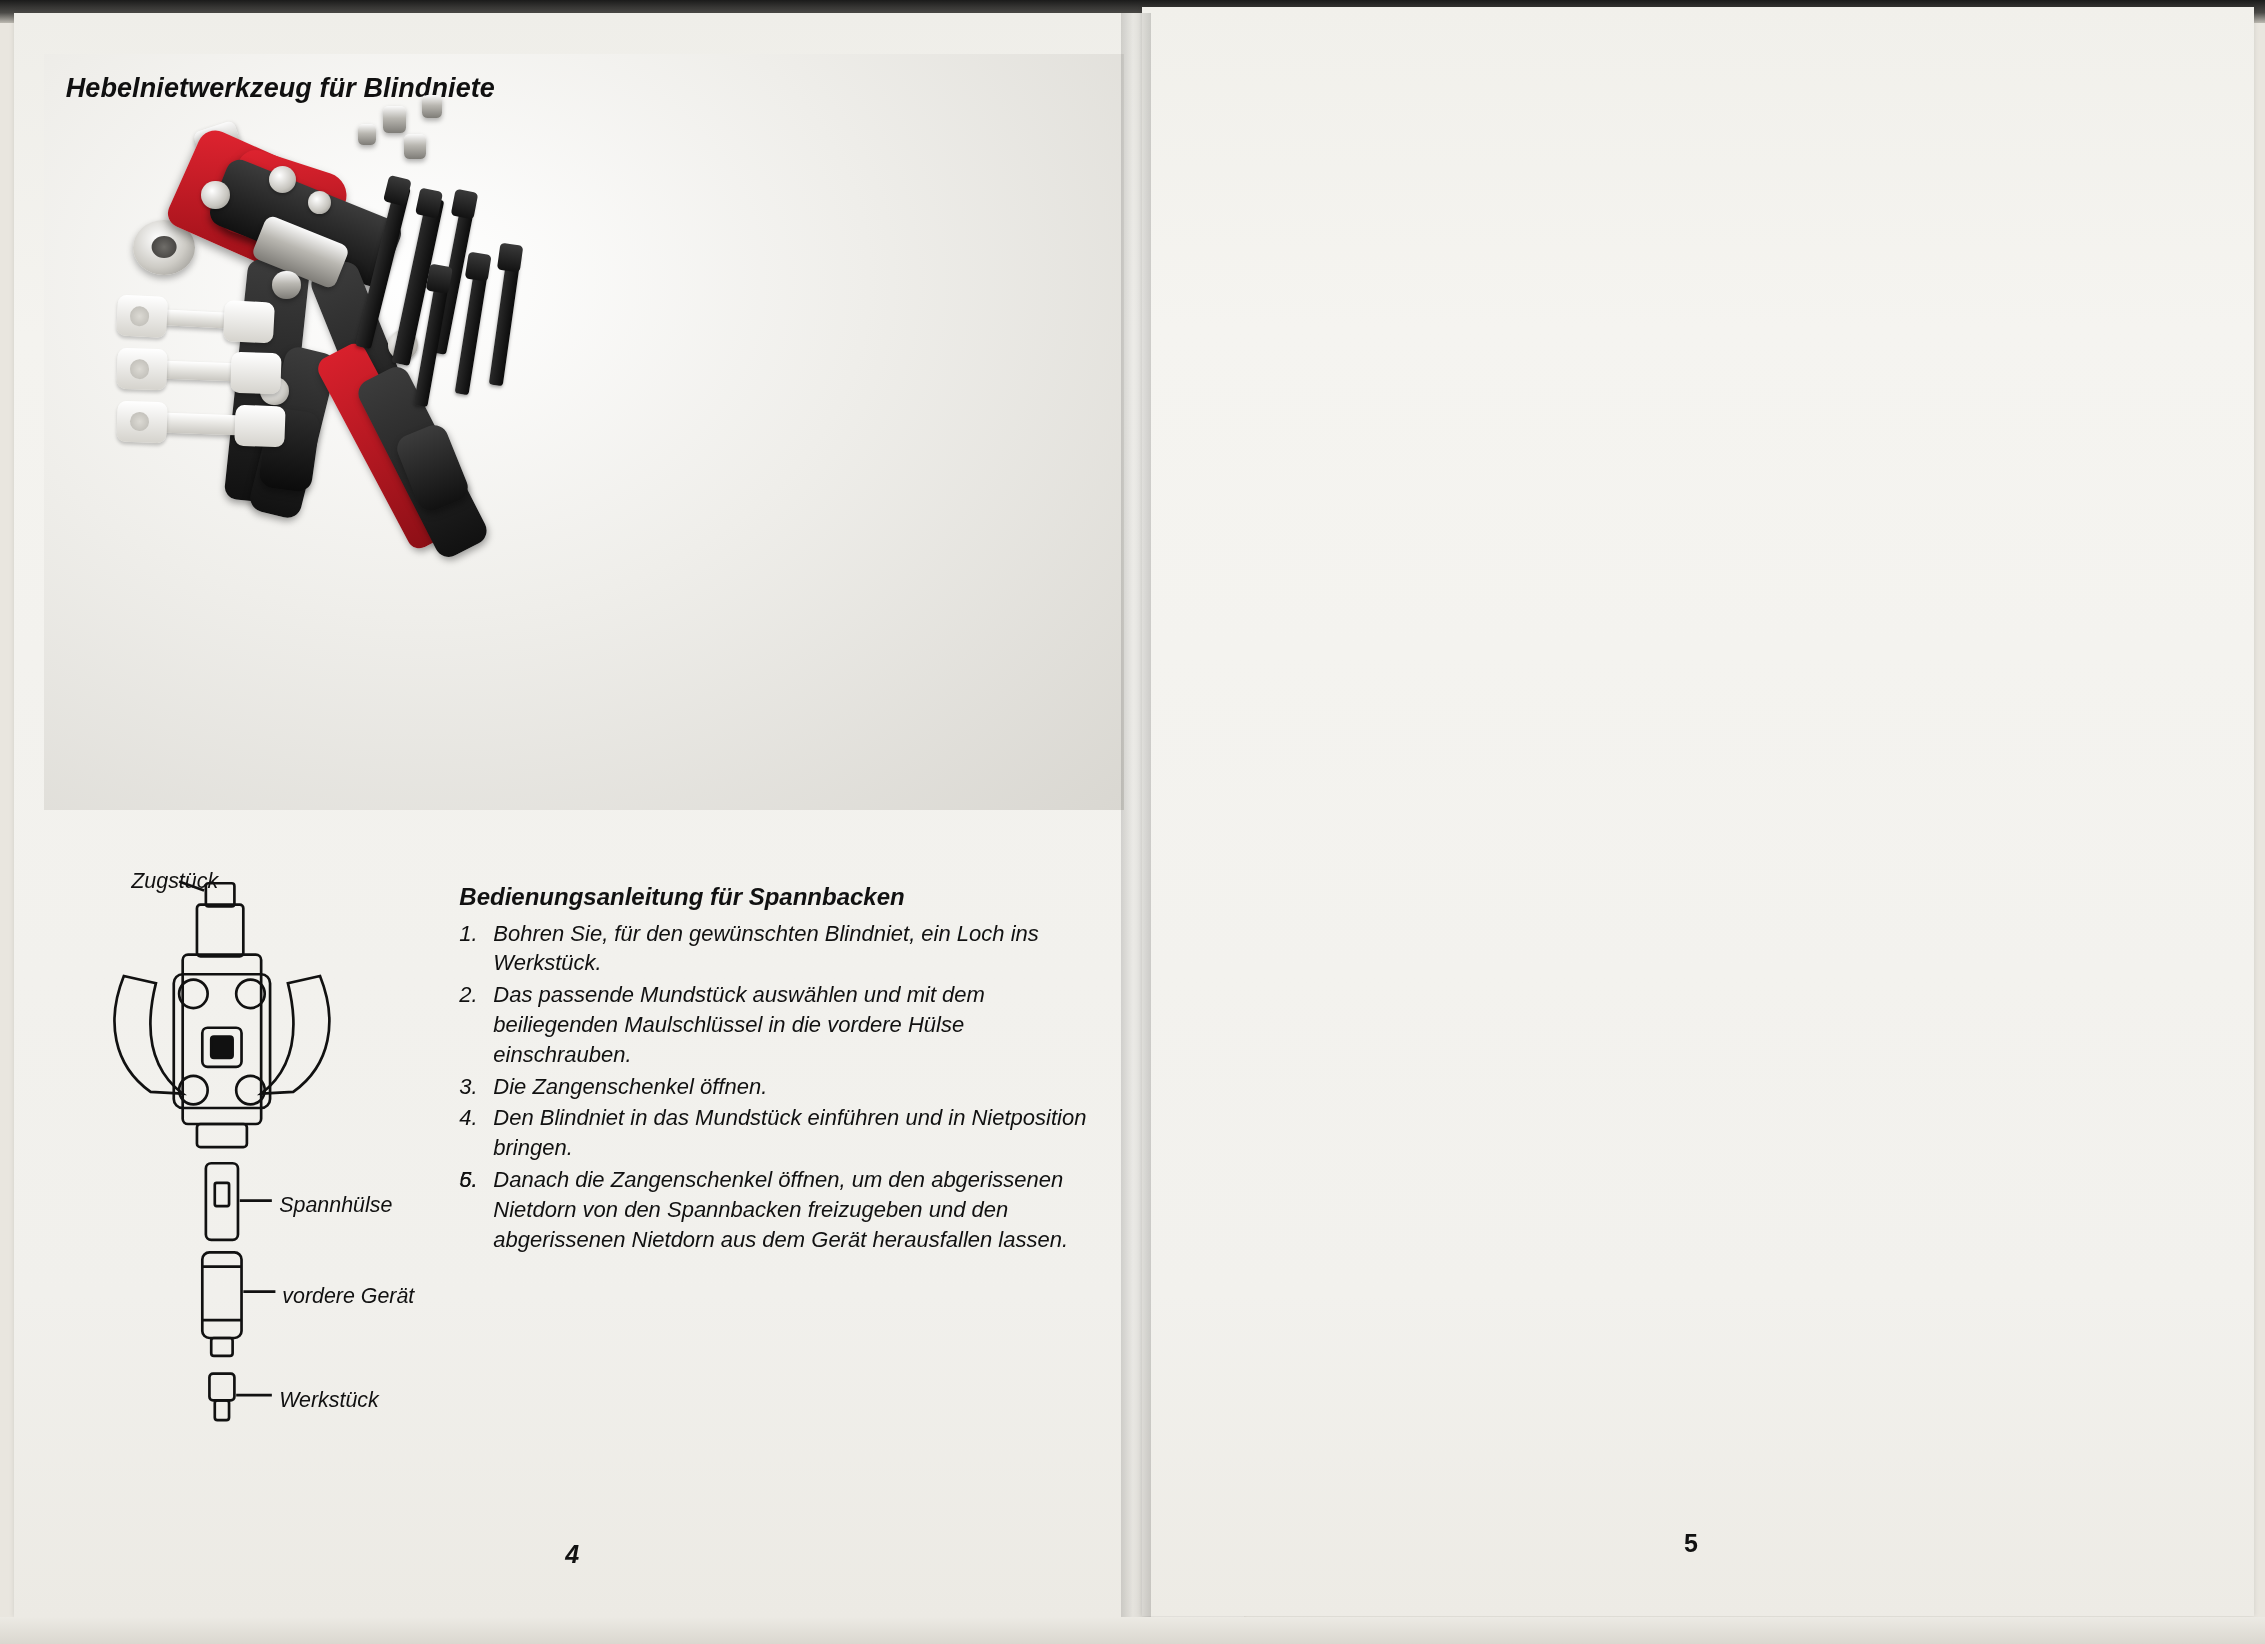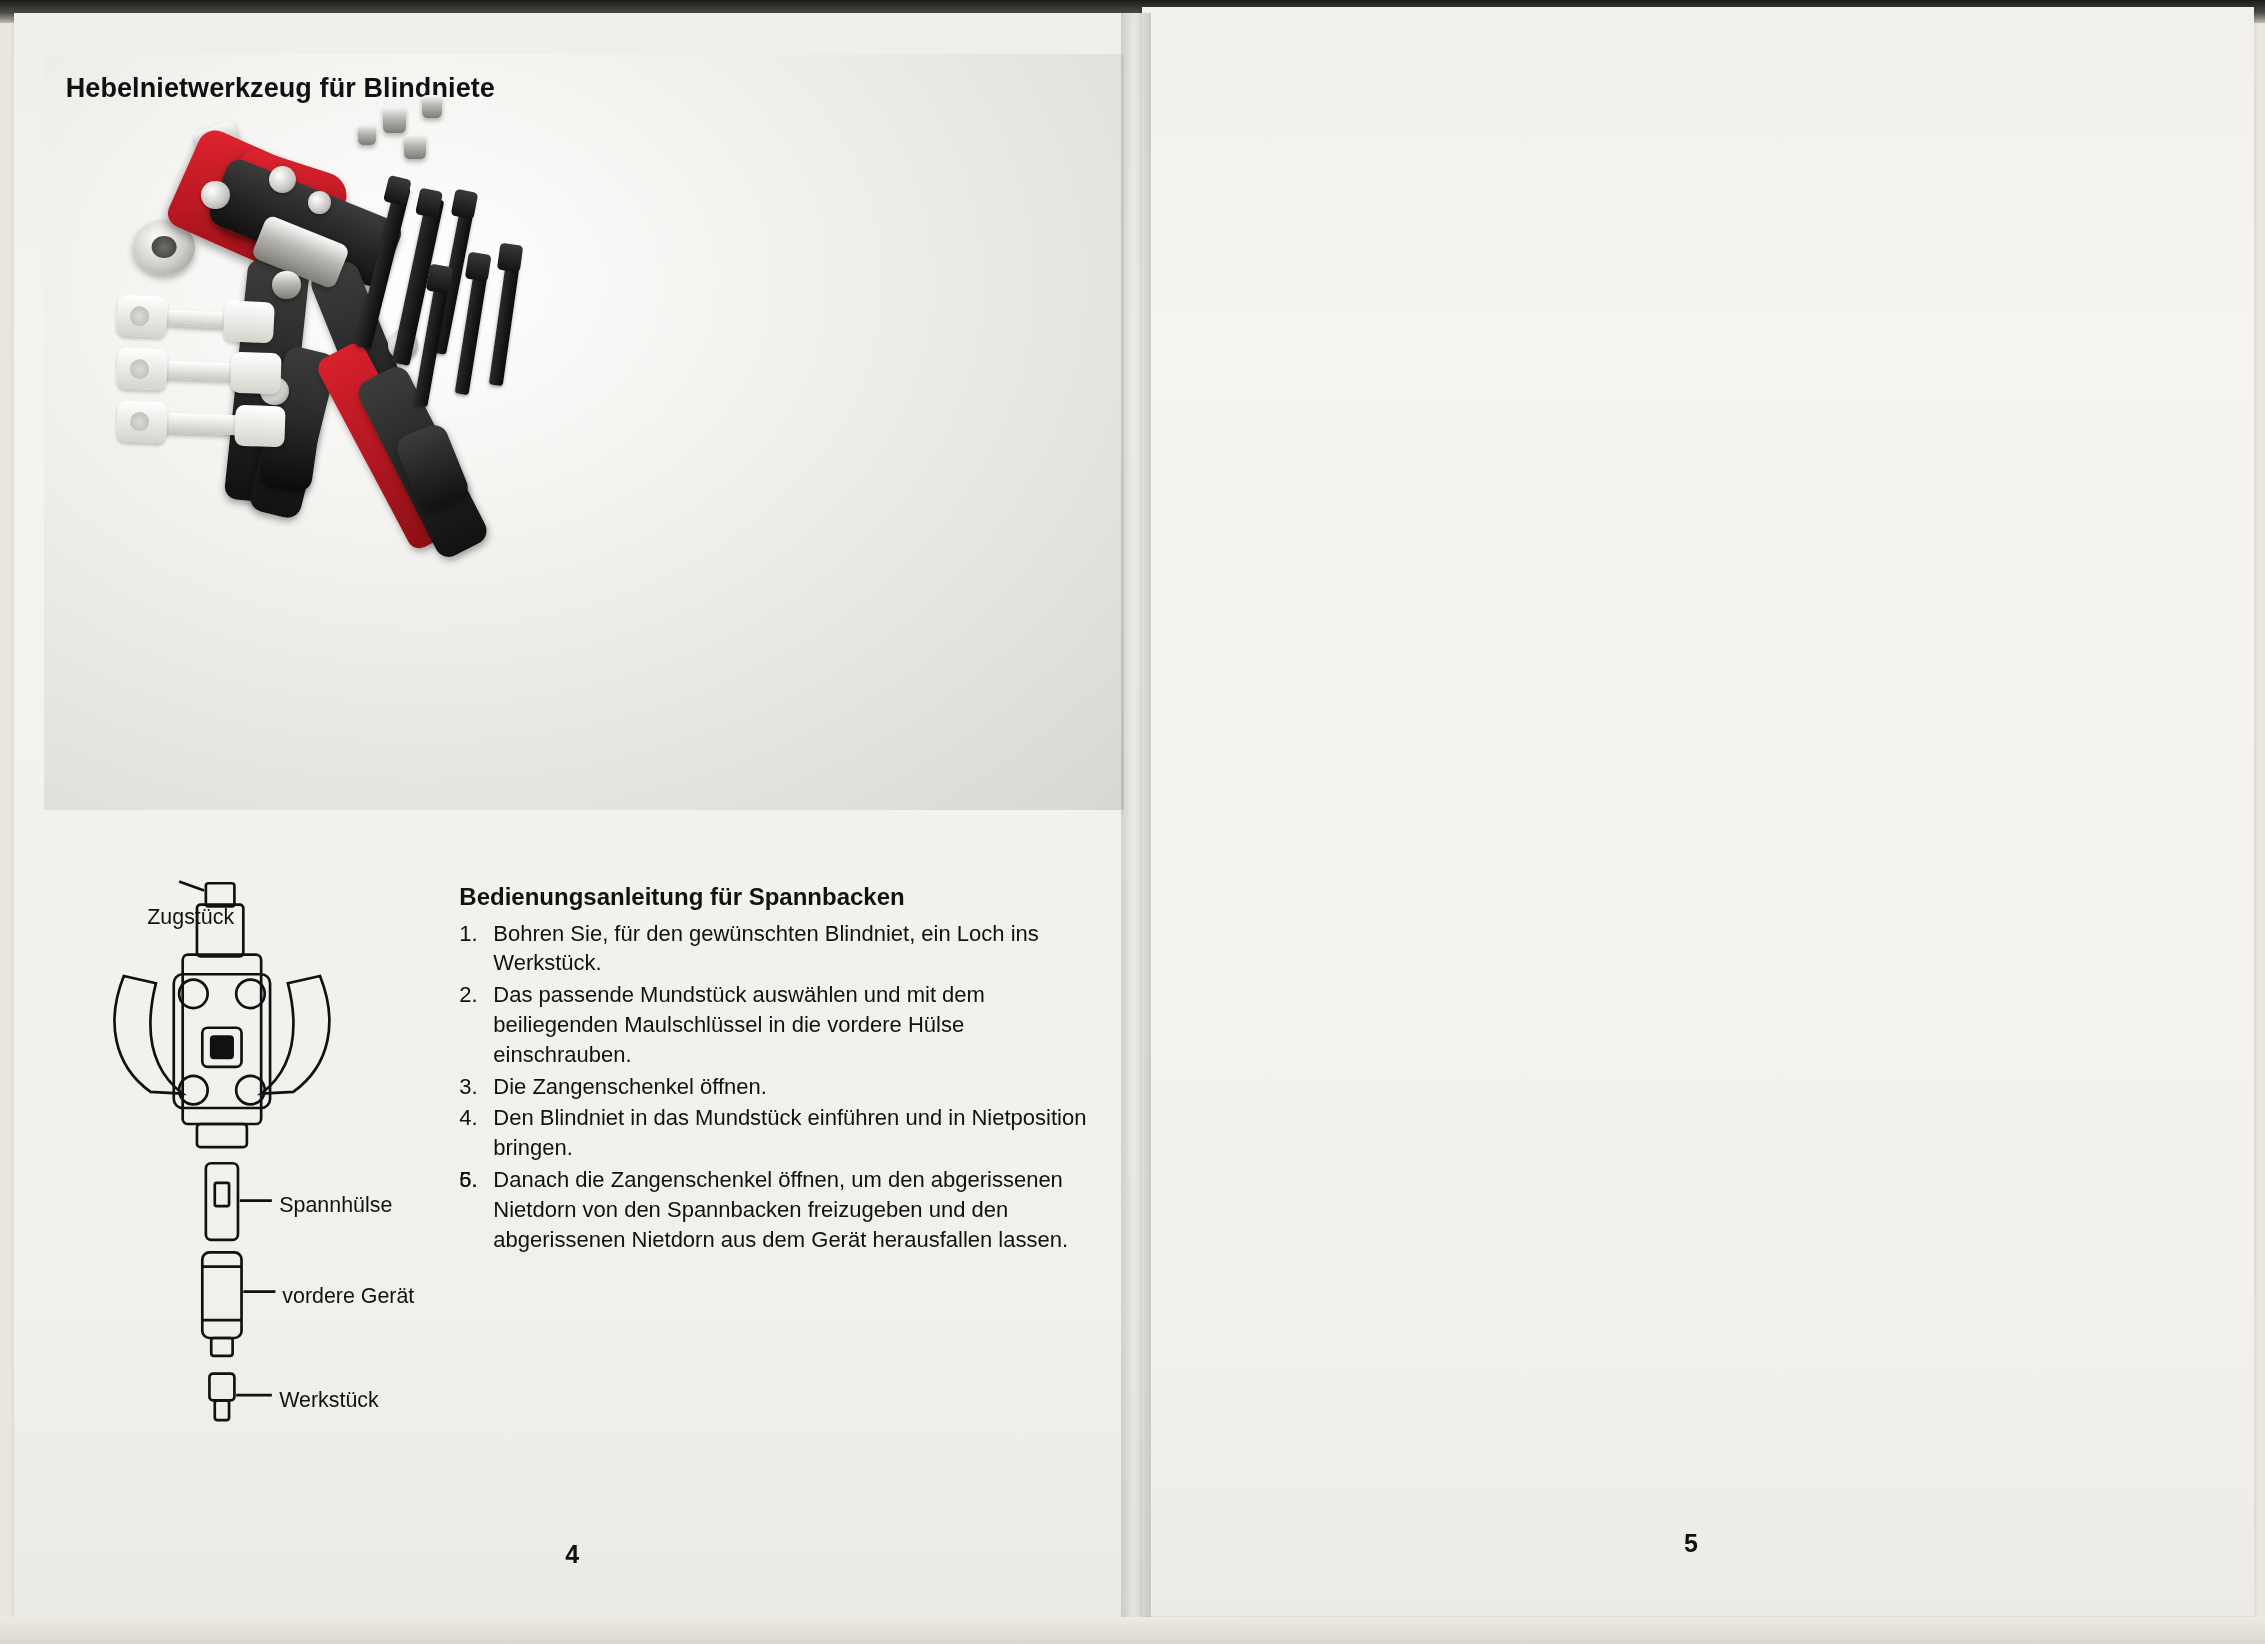--- a/index.html
+++ b/index.html
@@ -15,20 +15,21 @@
   }
   
   .sheet{
     position:absolute;
     background:#f2f1ec;
   }
   .page-left{
     left:14.3px;top:12.5px;width:1230px;height:1604px;
     background:linear-gradient(180deg,#efeee9 0%,#f4f3ef 20%,#f1f0ec 80%,#eceae4 100%);
     box-shadow:0 0 5.3px rgba(0,0,0,0.10);
+    font-style:italic;
   }
   .page-right{
     left:1142px;top:7.1px;width:1112px;height:1609px;
     background:linear-gradient(180deg,#f1f0eb 0%,#f5f4f0 20%,#f2f1ed 80%,#edebe5 100%);
     box-shadow:0 0 5.3px rgba(0,0,0,0.10);
   }
   
   .binding-top{
     position:absolute;left:0;top:0;width:2265px;height:23px;
     background:linear-gradient(180deg,#1b1b1b 0%,#4b4a47 55%,#bdbab2 100%);
@@ -244,21 +245,21 @@
         </div>
       <div class="wrench" style="left:98px;top:360px;width:118px;height:19.6px;transform:rotate(2deg);">
           <span class="hole l"></span>
           <span class="hole r"></span>
         </div>
     </div>
 
     <div class="instructions ins-left">
 
       <div class="diagram">
-        <div class="dia-label" style="left:50px;top:0px;margin-top:36px;">Zugstück</div>
+        <div class="dia-label" style="left:34px;top:0px;">Zugstück</div>
         <svg viewBox="0 0 380 720" width="339" height="642">
           <g fill="none" stroke="#111" stroke-width="3">
 
             <path d="M30 120 C10 170 18 220 60 250 L96 252 C62 226 52 184 66 128 Z"></path>
             <path d="M250 120 C270 170 262 220 220 250 L184 252 C218 226 228 184 214 128 Z"></path>
 
             <rect x="96" y="96" width="88" height="190" rx="6"></rect>
             <rect x="112" y="40" width="52" height="58" rx="4"></rect>
             <rect x="122" y="16" width="32" height="26" rx="3"></rect>
             <rect x="86" y="118" width="108" height="150" rx="10"></rect>

